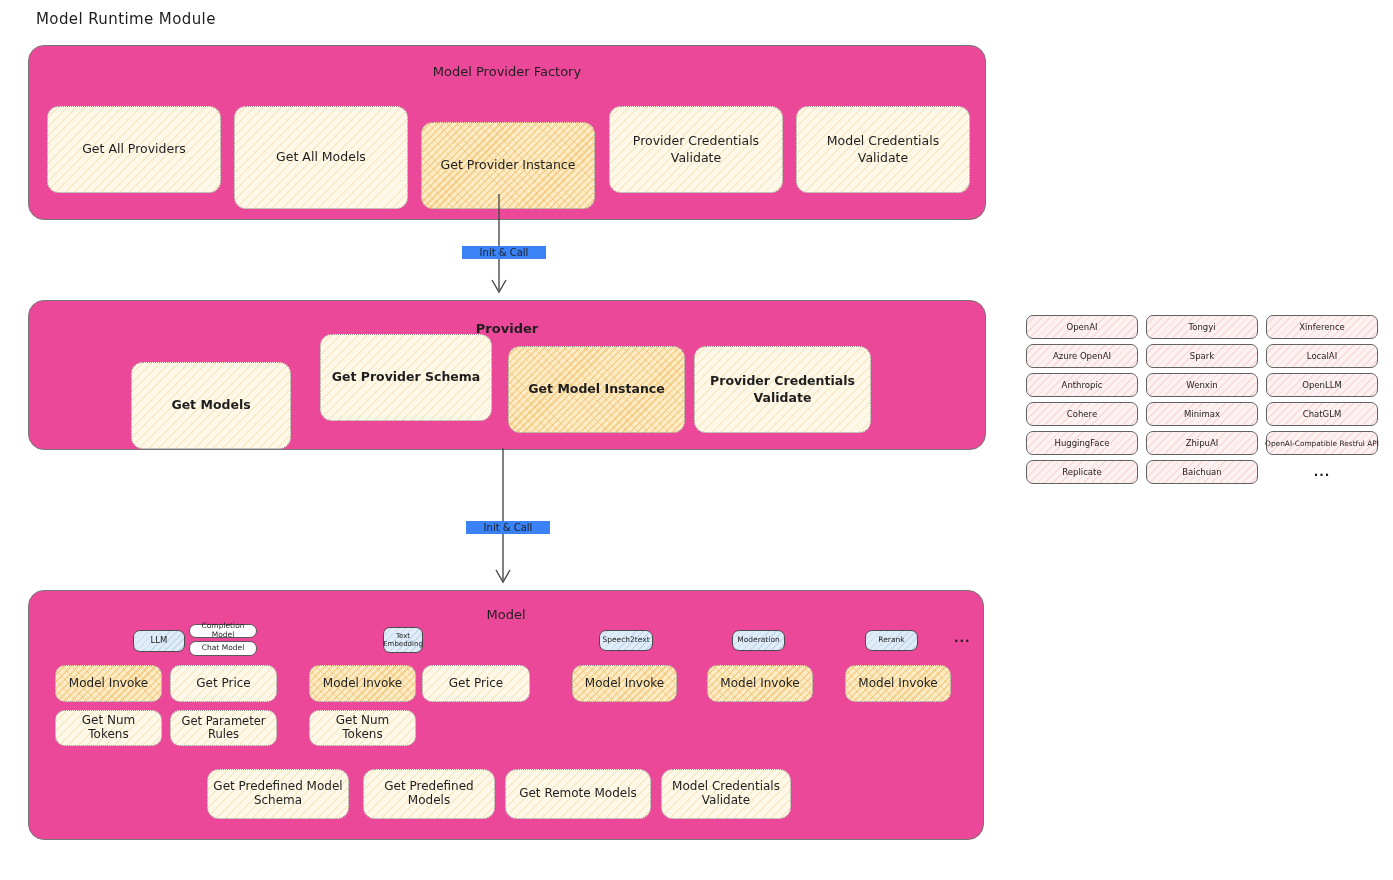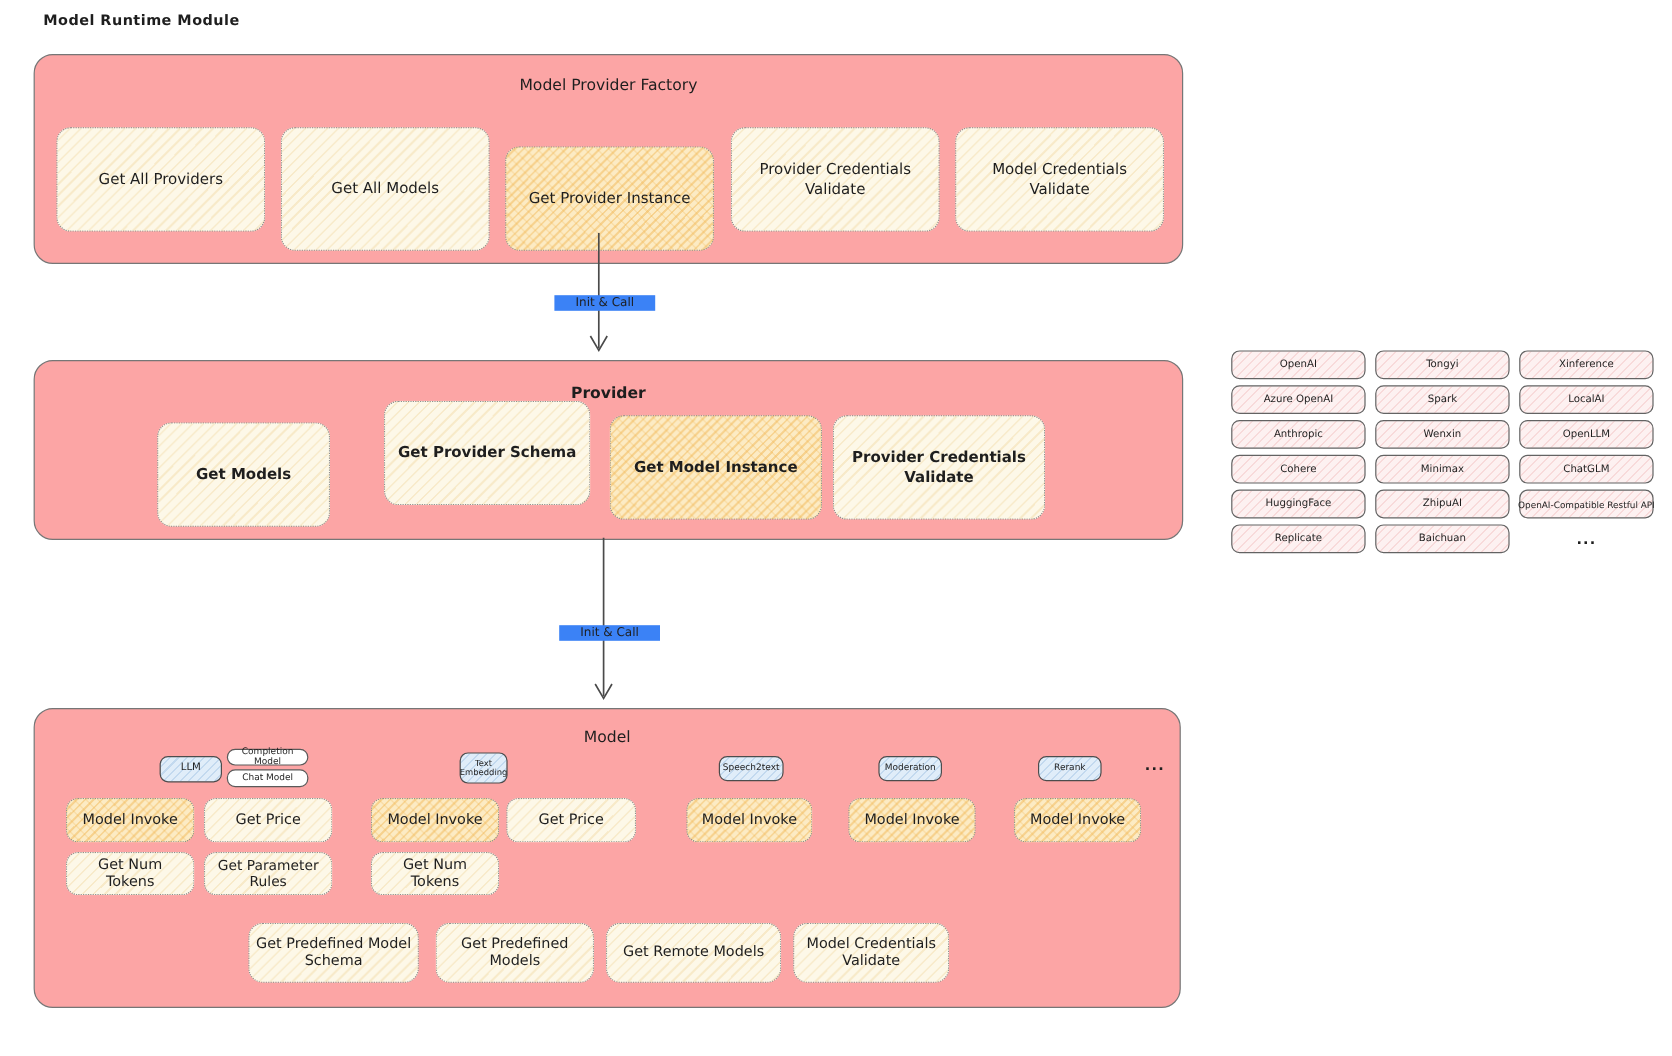--- a/index.html
+++ b/index.html
@@ -1,39 +1,39 @@
 <!DOCTYPE html>
 <html><head>
 <meta charset="utf-8">
 <style>
   html,body { margin:0; padding:0; background:#ffffff; }
   .canvas { position:relative; width:1393px; height:880px; overflow:hidden;
             font-family:"DejaVu Sans", sans-serif; color:#1e1e1e; }
 
-  .main-title { position:absolute; left:36px; top:10px; font-size:12px; font-weight:bold; letter-spacing:.4px; }
+  .main-title { position:absolute; left:36px; top:10px; font-size:15px; font-weight:normal; letter-spacing:.4px; }
 
-  .panel { position:absolute; background:#fca5a5; border:1.6px solid #767676; border-radius:16px; box-sizing:border-box; }
+  .panel { position:absolute; background:#ec4899; border:1.6px solid #767676; border-radius:16px; box-sizing:border-box; }
   .stack2::before, .stack2::after { content:""; position:absolute; inset:-1.6px;
       border:1.6px solid #8a8a8a; border-radius:16px; z-index:-1; background:#fff; }
   .stack2::after  { transform:translate(7px,7px); }
   .stack2::before { transform:translate(14px,14px); }
 
   .panel-title { position:absolute; left:0; right:0; text-align:center; font-size:13px; }
 
   .btn { position:absolute; display:flex; align-items:center; justify-content:center; text-align:center;
          font-size:12.5px; line-height:1.3; padding:2px 6px; box-sizing:border-box;
          border:1.4px dotted #8f8f8f; border-radius:12px;
          background-color:#fdf8e8;
          background-image:repeating-linear-gradient(135deg, rgba(233,196,118,.28) 0 1.4px, transparent 1.4px 6.5px); }
   .btn.hl { background-color:#fcebc4;
          background-image:repeating-linear-gradient(135deg, rgba(240,178,74,.45) 0 1.6px, transparent 1.6px 5px),
                           repeating-linear-gradient(45deg,  rgba(240,178,74,.25) 0 1.2px, transparent 1.2px 7px); }
   .btn.sm { font-size:12px; border-radius:10px; line-height:1.15; padding:2px 4px; }
 
-  .chips { position:absolute; left:1026px; top:292px; display:grid;
+  .chips { position:absolute; left:1026px; top:315px; display:grid;
            grid-template-columns:repeat(3,112px); grid-auto-rows:24px; gap:5px 8px;text-align:right; }
   .chip { display:flex; align-items:center; justify-content:center; white-space:nowrap;
           border:1.2px solid #636363; border-radius:7px; font-size:8.5px;
           background-color:#fdf1f1;
           background-image:repeating-linear-gradient(135deg, rgba(233,150,150,.25) 0 1.2px, transparent 1.2px 5.5px); }
   .chip.small { font-size:7.4px; }
   .chip.bare  { border:none; background:none; font-size:12px; font-weight:bold; letter-spacing:1px; }
 
   .tag { position:absolute; display:flex; align-items:center; justify-content:center; text-align:center;
          box-sizing:border-box; line-height:1.15; }
@@ -64,21 +64,21 @@
   </section>
 
   <svg class="arrow" style="left:489px; top:194px;" width="20" height="102" viewBox="0 0 20 102">
     <line x1="10" y1="0" x2="10" y2="96" stroke="#4a4a4a" stroke-width="1.4"></line>
     <polyline points="3,86 10,98 17,86" fill="none" stroke="#4a4a4a" stroke-width="1.4"></polyline>
   </svg>
   <div class="arrow-label" style="left:462px; top:246px; width:76px;">Init &amp; Call</div>
 
   <section class="panel stack2" style="left:28px; top:300px; width:958px; height:150px;font-weight:bold;">
     <div class="panel-title" style="top:20px;">Provider</div>
-    <div class="btn" style="left:102px; top:51px; width:144px; height:87px;">Get Models</div>
+    <div class="btn" style="left:102px; top:61px; width:160px; height:87px;">Get Models</div>
     <div class="btn" style="left:291px; top:33px; width:172px; height:87px;">Get Provider Schema</div>
     <div class="btn hl" style="left:479px; top:45px; width:177px; height:87px;">Get Model Instance</div>
     <div class="btn" style="left:665px; top:45px; width:177px; height:87px;">Provider Credentials Validate</div>
   </section>
 
   <div class="chips">
     <div class="chip">OpenAI</div>
     <div class="chip">Tongyi</div>
     <div class="chip">Xinference</div>
     <div class="chip">Azure OpenAI</div>

